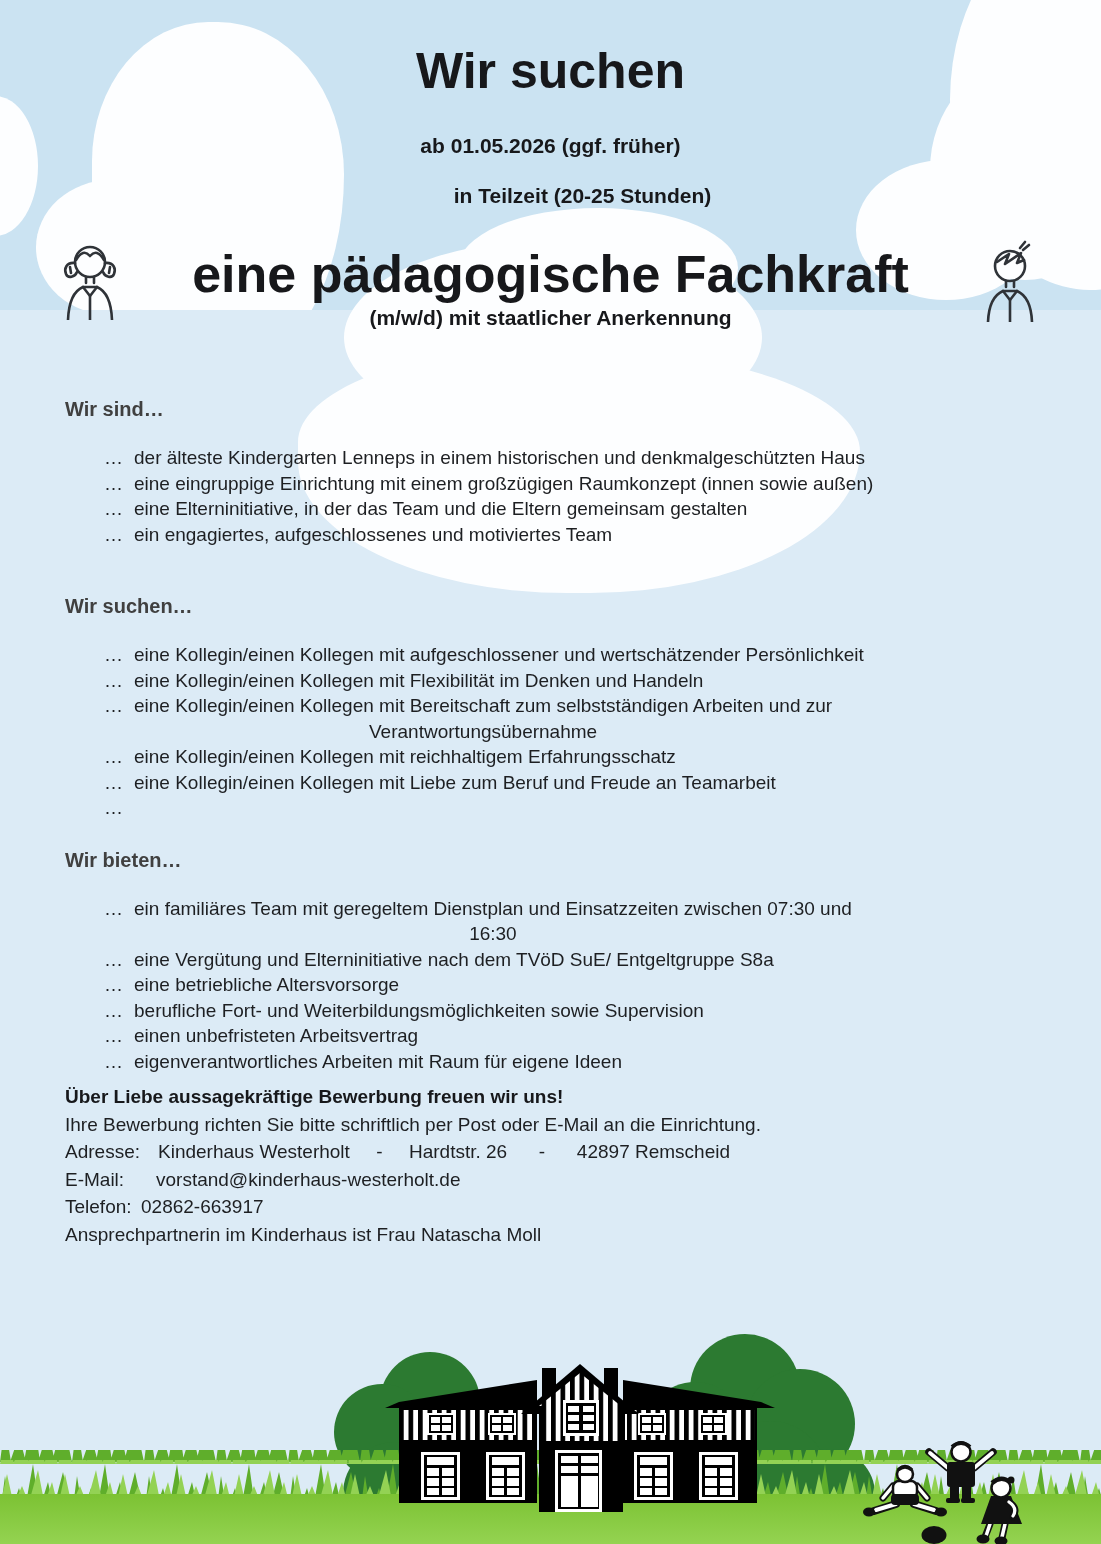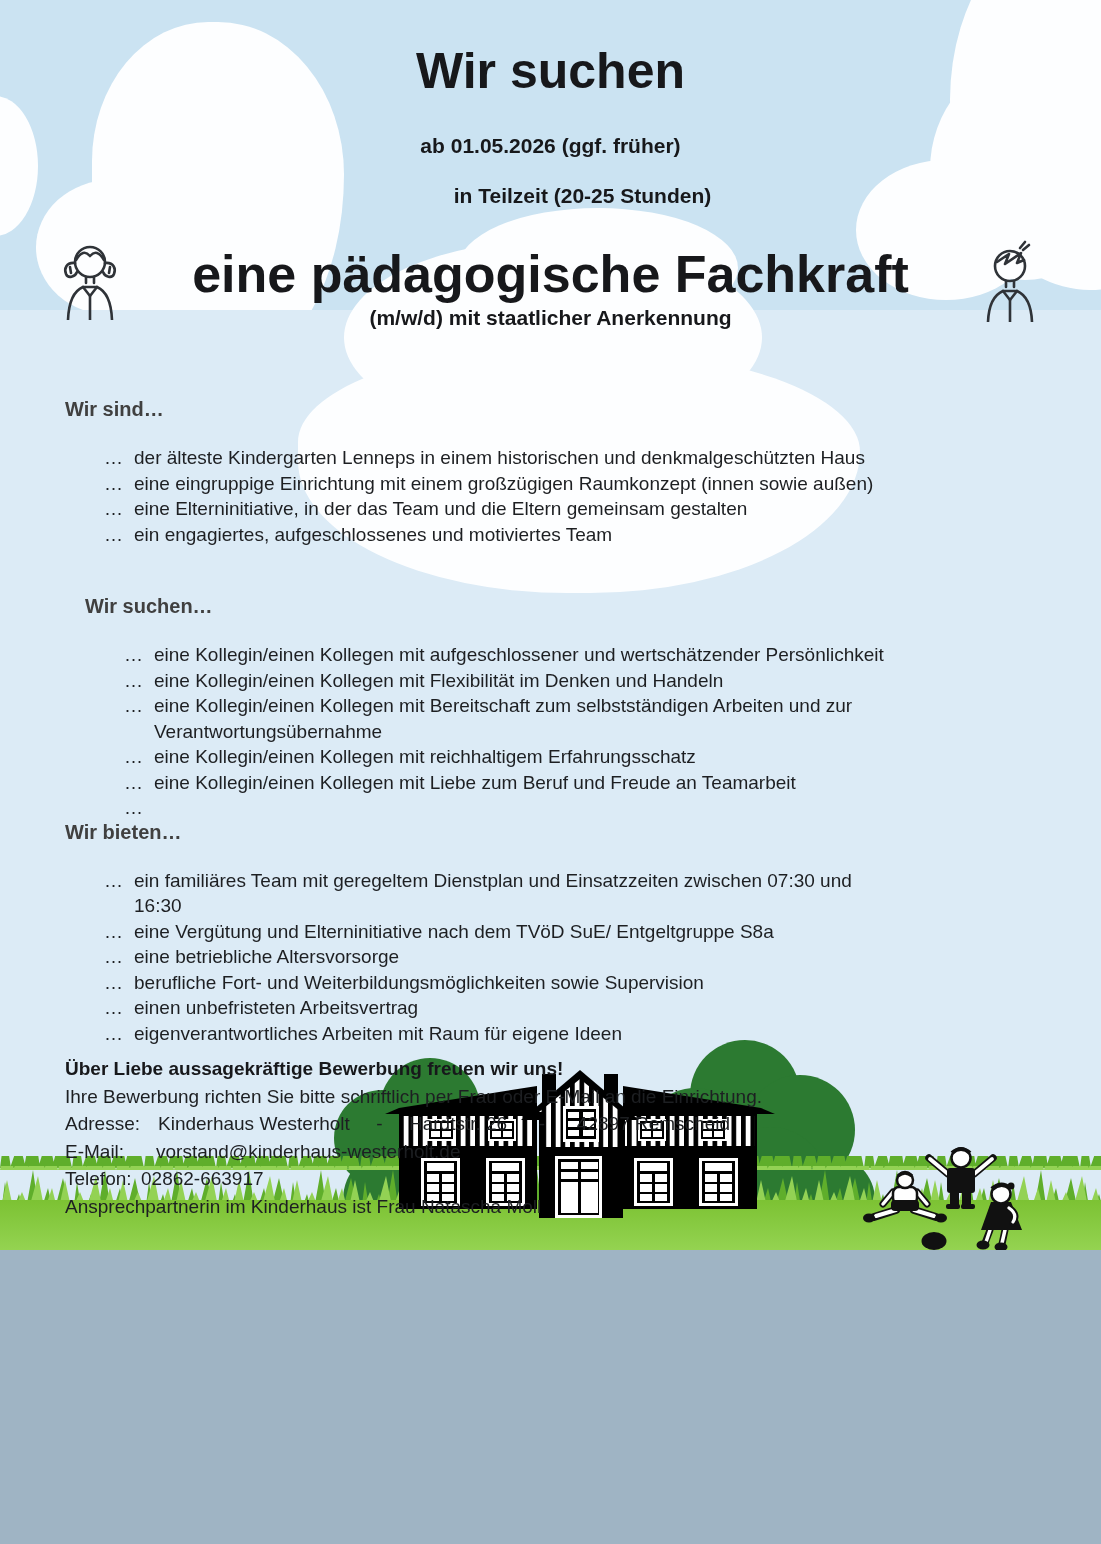--- a/index.html
+++ b/index.html
@@ -1,18 +1,18 @@
 <!DOCTYPE html>
 <html lang="de"><head>
 <meta charset="utf-8">
 <style>
   html,body{margin:0;padding:0;background:#9fb4c4;}
   .poster{
     position:relative;
-    width:1101px;height:1250px;
+    width:1101px;height:1544px;
     margin:0 auto;
     overflow:hidden;
     background:#cbe3f2;
     font-family:"Liberation Sans", sans-serif;
     color:#1d1f22;
   }
   
   .sky-clouds{position:absolute;inset:0;z-index:1;}
   .body-band{position:absolute;left:0;right:0;top:310px;bottom:0;background:#dcebf6;z-index:2;}
   .body-clouds{position:absolute;inset:0;z-index:3;}
@@ -36,26 +36,26 @@
   .hdr-hours{top:184px;font-size:21px;font-weight:bold;padding-left:32px;}
   .hdr-pos{top:244px;font-size:52px;font-weight:bold;}
   .hdr-note{top:306px;font-size:21px;font-weight:bold;}
 
   .person-icon{position:absolute;}
   .girl-box{left:56px;top:236px;}
   .boy-box{left:976px;top:238px;}
 
   .sections{position:absolute;top:398px;left:65px;right:52px;}
   .sec-h{font-size:20px;font-weight:bold;margin:0;color:#404040;}
-  .sec2{margin-top:48px;margin-left:20px;}
-  .sec3{}
+  .sec2{margin-top:48px;}
+  .sec3{margin-top:28px;}
   .blist{margin:24px 0 0 39px;}
   .bitem{display:flex;font-size:19px;line-height:25.5px;}
   .bdots{flex:0 0 30px;}
-  .btext{white-space:pre-line;}
+  .btext{white-space:pre-line;text-align:center;}
 
   .contact{margin-top:9px;font-size:19px;line-height:27.5px;}
   .cta{font-weight:bold;color:#17181b;}
   .lbl{display:inline-block;}
   .lbl-addr{width:93px;}
   .lbl-mail{width:91px;}
   .lbl-tel{width:76px;}
   .val-pre{white-space:pre;}
 </style>
 </head>
@@ -401,21 +401,21 @@
           </div>
           <div class="bitem">
             <span class="bdots">…</span>
             <span class="btext">eigenverantwortliches Arbeiten mit Raum für eigene Ideen</span>
           </div>
         </div>
       </section>
 
       <div class="contact">
         <div class="cta">Über Liebe aussagekräftige Bewerbung freuen wir uns!</div>
-        <div>Ihre Bewerbung richten Sie bitte schriftlich per Frau oder E-Mail an die Einrichtung.</div>
+        <div>Ihre Bewerbung richten Sie bitte schriftlich per Post oder E-Mail an die Einrichtung.</div>
         <div>
           <span class="lbl lbl-addr">Adresse:</span><span class="val-pre">Kinderhaus Westerholt     -     Hardtstr. 26      -      42897 Remscheid</span>
         </div>
         <div>
           <span class="lbl lbl-mail">E-Mail:</span><span>vorstand@kinderhaus-westerholt.de</span>
         </div>
         <div>
           <span class="lbl lbl-tel">Telefon:</span><span>02862-663917</span>
         </div>
         <div>Ansprechpartnerin im Kinderhaus ist Frau Natascha Moll</div>

